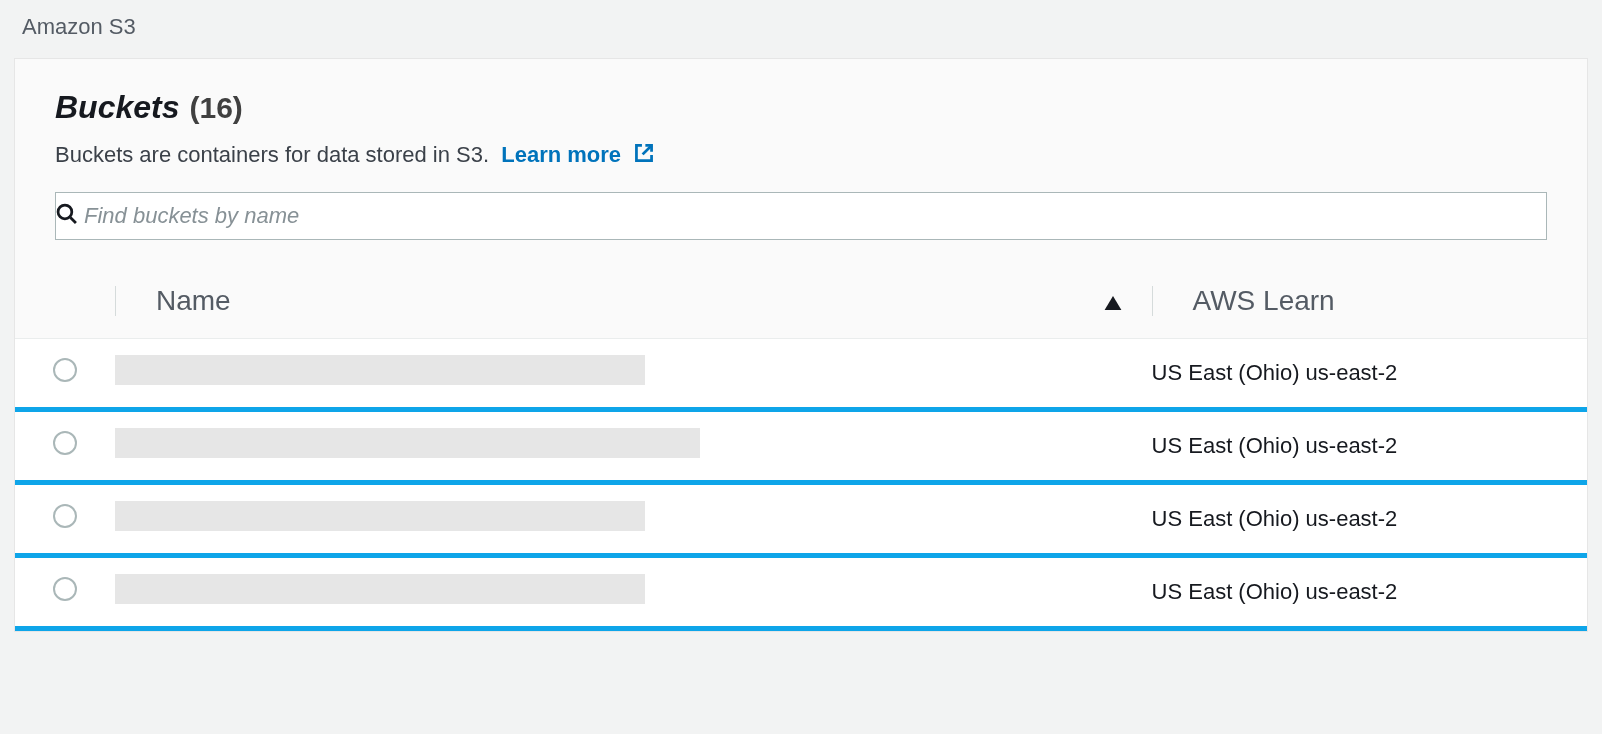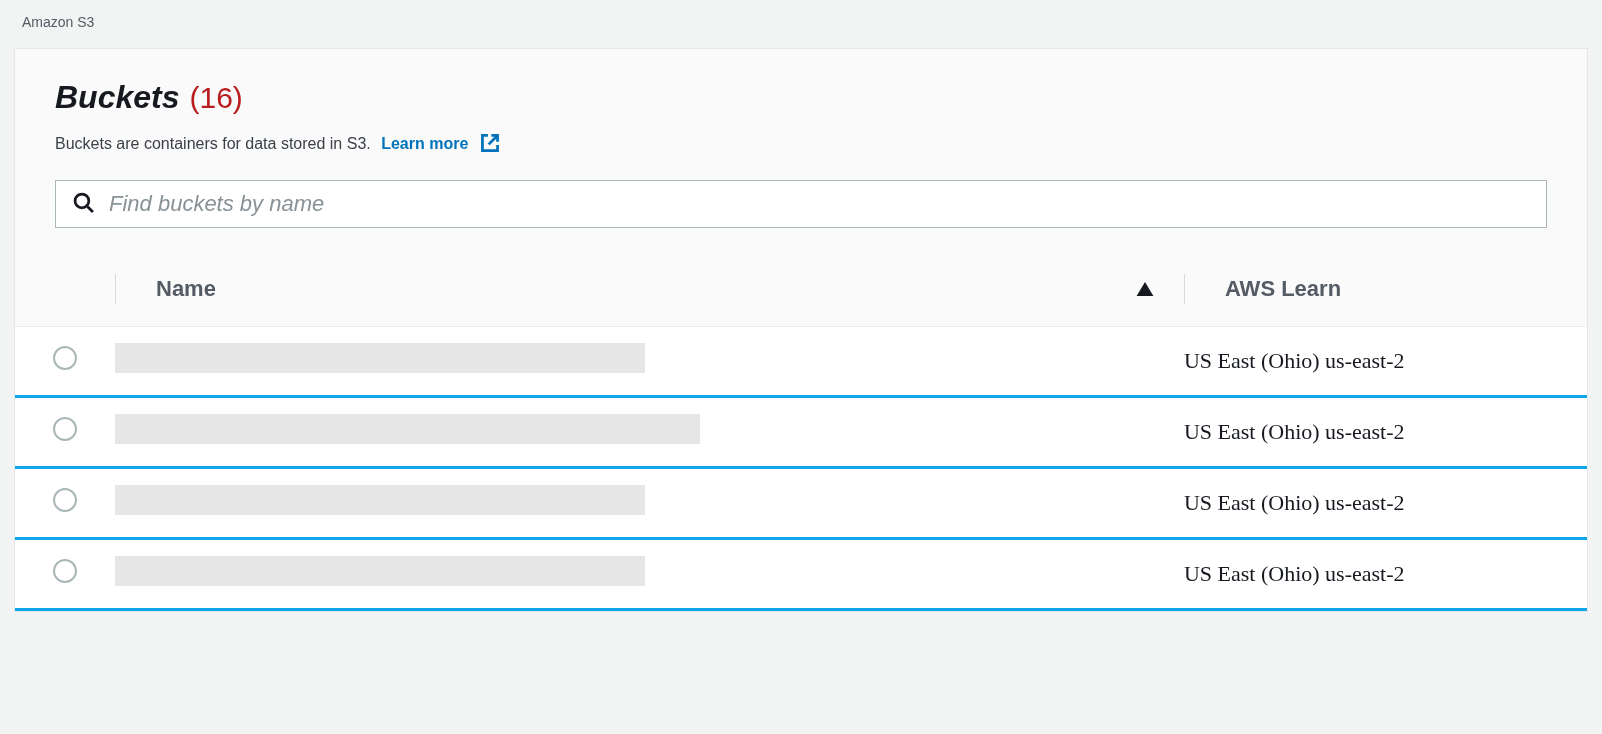--- a/index.html
+++ b/index.html
@@ -8,21 +8,21 @@
       padding: 0;
     }
     body {
       font-family: "Amazon Ember", "Helvetica Neue", Helvetica, Arial, sans-serif;
       background: #f2f3f3;
       color: #16191f;
       font-size: 14px;
     }
     .breadcrumb {
       padding: 14px 22px 18px;
-      font-size: 14px;
+      font-size: 22px;
       color: #545b64;
       font-weight: 400;
     }
     .panel {
       background: #fafafa;
       border: 1px solid #e6e6e6;
       margin: 0 14px;
       padding: 0;
     }
     .panel-header {
@@ -35,50 +35,50 @@
       margin-bottom: 16px;
     }
     .title {
       font-size: 32px;
       font-weight: 700;
       color: #16191f;
       font-style: italic;
     }
     .count {
       font-size: 30px;
-      font-weight: 400;
-      color: #b91c1c;
+      font-weight: 700;
+      color: #404040;
     }
     .description {
-      font-size: 16px;
+      font-size: 22px;
       color: #3b4149;
       font-weight: 400;
     }
     .learn-more {
       color: #0073bb;
       font-weight: 700;
       cursor: pointer;
       text-decoration: none;
       margin-left: 6px;
     }
     .external-icon {
       display: inline-block;
       vertical-align: middle;
       margin-left: 6px;
     }
     .search-wrap {
       padding: 0 40px 24px 40px;
     }
     .search-field {
       display: flex;
-      align-items: flex-end;
+      align-items: flex-start;
       border: 1.5px solid #aab7b8;
       background: #ffffff;
-      padding: 10px 17px;
-      gap: 14px;
+      padding: 10px 0;
+      gap: 6px;
     }
     .search-icon {
       flex-shrink: 0;
       color: #545b64;
     }
     .search-input {
       border: none;
       outline: none;
       font-size: 22px;
       width: 100%;
@@ -93,22 +93,22 @@
     .table {
       width: 100%;
       border-collapse: collapse;
       background: #ffffff;
     }
     .table thead {
       background: #fafafa;
     }
     .table th {
       text-align: center;
-      font-size: 22px;
-      font-weight: 700;
+      font-size: 28px;
+      font-weight: 400;
       color: #545b64;
       padding: 22px 0 22px 0;
       border-bottom: 1px solid #eaeded;
       position: relative;
     }
     .th-select { width: 100px; }
     .th-name { padding-left: 40px; }
     .th-region { padding-left: 42px; }
     .th-name .th-inner, .th-region .th-inner {
       border-left: 1px solid #d5dbdb;
@@ -117,24 +117,23 @@
       align-items: center;
       justify-content: space-between;
       height: 30px;
       padding-right: 30px;
     }
     .sort-icon {
       color: #16191f;
     }
     .table td {
       padding: 16px 0;
-      border-bottom: 3px solid #0ea5e9;
+      border-bottom: 5px solid #0ea5e9;
       font-size: 22px;
       vertical-align: middle;
-      font-family: Liberation Serif, serif;
     }
     .td-select {
       width: 100px;
       text-align: center;
     }
     .radio {
       width: 24px;
       height: 24px;
       border: 2px solid #aab7b8;
       border-radius: 50%;

